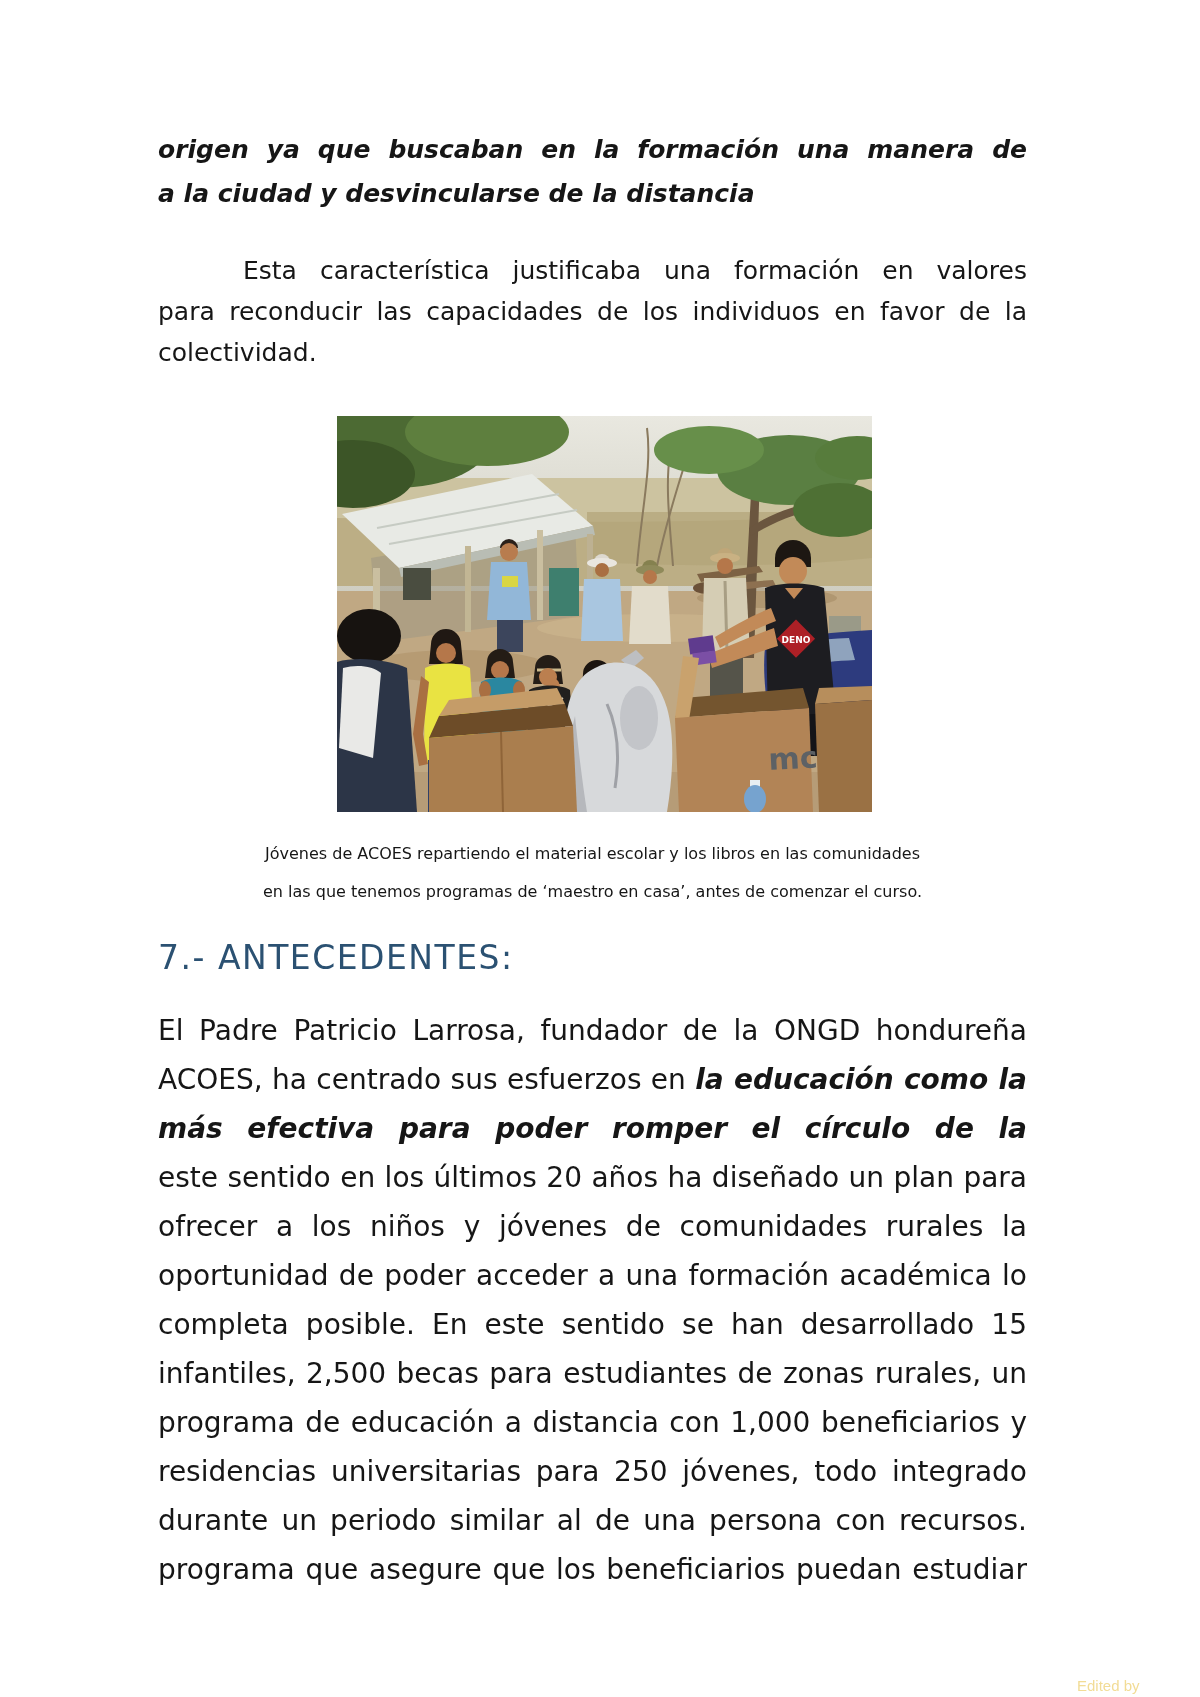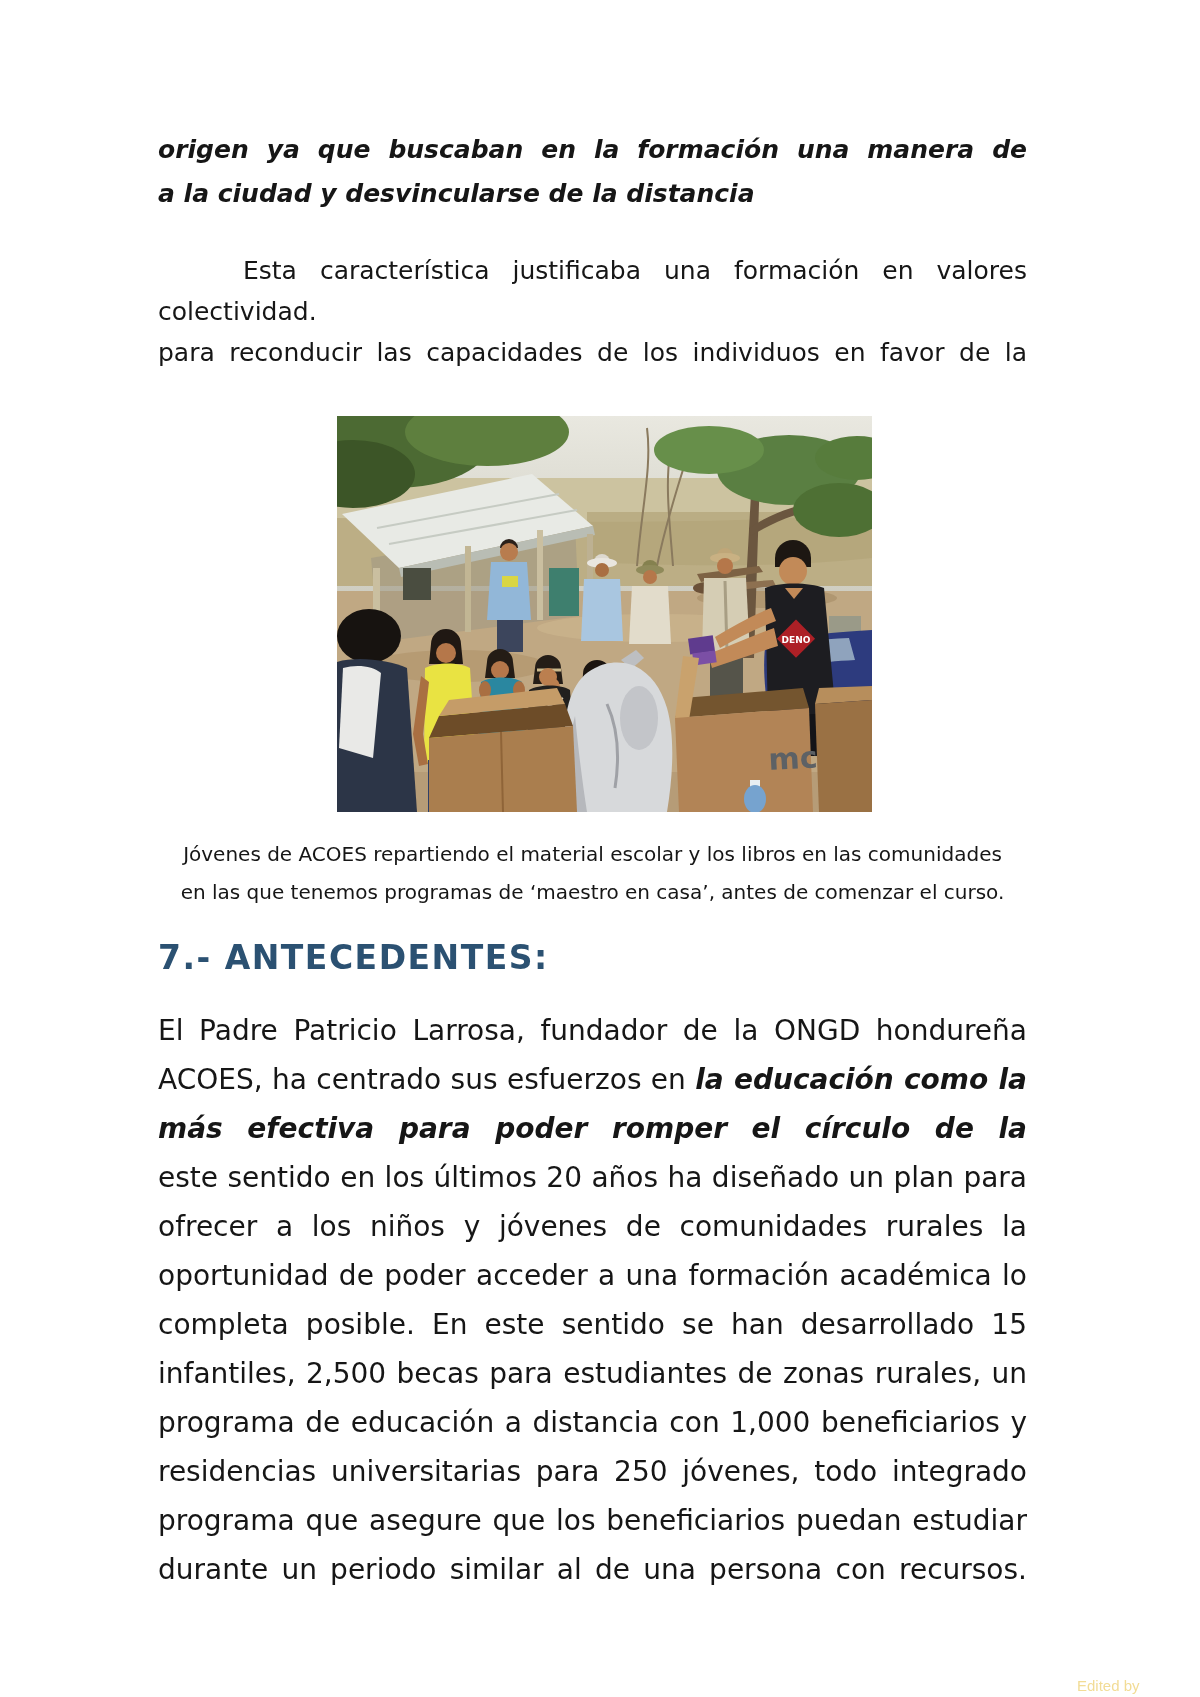--- a/index.html
+++ b/index.html
@@ -16,26 +16,26 @@
   .intro { top:128px; font-size:25px; font-weight:bold; font-style:italic; }
   .intro .ln { height:44px; line-height:44px; }
 
   .values { top:234px; font-size:25px; }
   .values .ln { height:41px; line-height:41px; }
   .values .indent { text-indent:85px;margin-top:16px; }
 
   .figure { position:absolute; left:337px; top:416px; width:535px; height:396px; }
   .figure svg { display:block; width:100%; height:100%; }
 
-  .caption { top:835px; font-size:20px; text-align:center; }
+  .caption { top:835px; font-size:16px; text-align:center; }
   .caption .ln { height:38px; line-height:38px; }
 
   .heading {
     position:absolute; left:158px; top:938px; margin:0;
-    font-size:33px; font-weight:bold; letter-spacing:1.5px;
+    font-size:33px; font-weight:normal; letter-spacing:1.5px;
     color:#2b5172;
   }
 
   .bodytxt { top:1006px; font-size:28px; }
   .bodytxt .ln { height:49px; line-height:49px; }
   .bi { font-weight:bold; font-style:italic;margin-top:24px; }
 
   .credit {
     position:absolute; left:1077px; top:1677px;
     font-family:"Liberation Sans", sans-serif;
@@ -47,22 +47,22 @@
 
 <div class="page">
 
   <div class="col intro">
     <div class="ln jl">origen ya que buscaban en la formación una manera de llegar</div>
     <div class="ln ll">a la ciudad y desvincularse de la distancia</div>
   </div>
 
   <div class="col values">
     <div class="ln jl indent">Esta característica justificaba una formación en valores</div>
+    <div class="ln jl">para reconducir las capacidades de los individuos en favor de la</div>
     <div class="ln ll">colectividad.</div>
-    <div class="ln jl">para reconducir las capacidades de los individuos en favor de la</div>
   </div>
 
   <div class="figure">
     <svg viewBox="0 0 535 396" preserveAspectRatio="none" role="img">
       <defs>
         <linearGradient id="sky" x1="0" y1="0" x2="0" y2="1">
           <stop offset="0" stop-color="#e9e8e0"></stop>
           <stop offset="1" stop-color="#cfcec2"></stop>
         </linearGradient>
       </defs>
@@ -252,19 +252,19 @@
     <div class="ln jl">El Padre Patricio Larrosa, fundador de la ONGD hondureña</div>
     <div class="ln jl"><span>ACOES, ha centrado sus esfuerzos en </span><span class="bi">la educación como la vía</span></div>
     <div class="ln jl"><span class="bi">más efectiva para poder romper el círculo de la pobreza</span><span>. En</span></div>
     <div class="ln jl">este sentido en los últimos 20 años ha diseñado un plan para</div>
     <div class="ln jl">ofrecer a los niños y jóvenes de comunidades rurales la</div>
     <div class="ln jl">oportunidad de poder acceder a una formación académica lo más</div>
     <div class="ln jl">completa posible. En este sentido se han desarrollado 15 centros</div>
     <div class="ln jl">infantiles, 2,500 becas para estudiantes de zonas rurales, un</div>
     <div class="ln jl">programa de educación a distancia con 1,000 beneficiarios y 11</div>
     <div class="ln jl">residencias universitarias para 250 jóvenes, todo integrado en un</div>
+    <div class="ln jl">durante un periodo similar al de una persona con recursos. Es</div>
     <div class="ln jl">programa que asegure que los beneficiarios puedan estudiar</div>
-    <div class="ln jl">durante un periodo similar al de una persona con recursos. Es</div>
   </div>
 
   <div class="credit">Edited by rocio.com</div>
 
 </div>
 
 </body></html>

